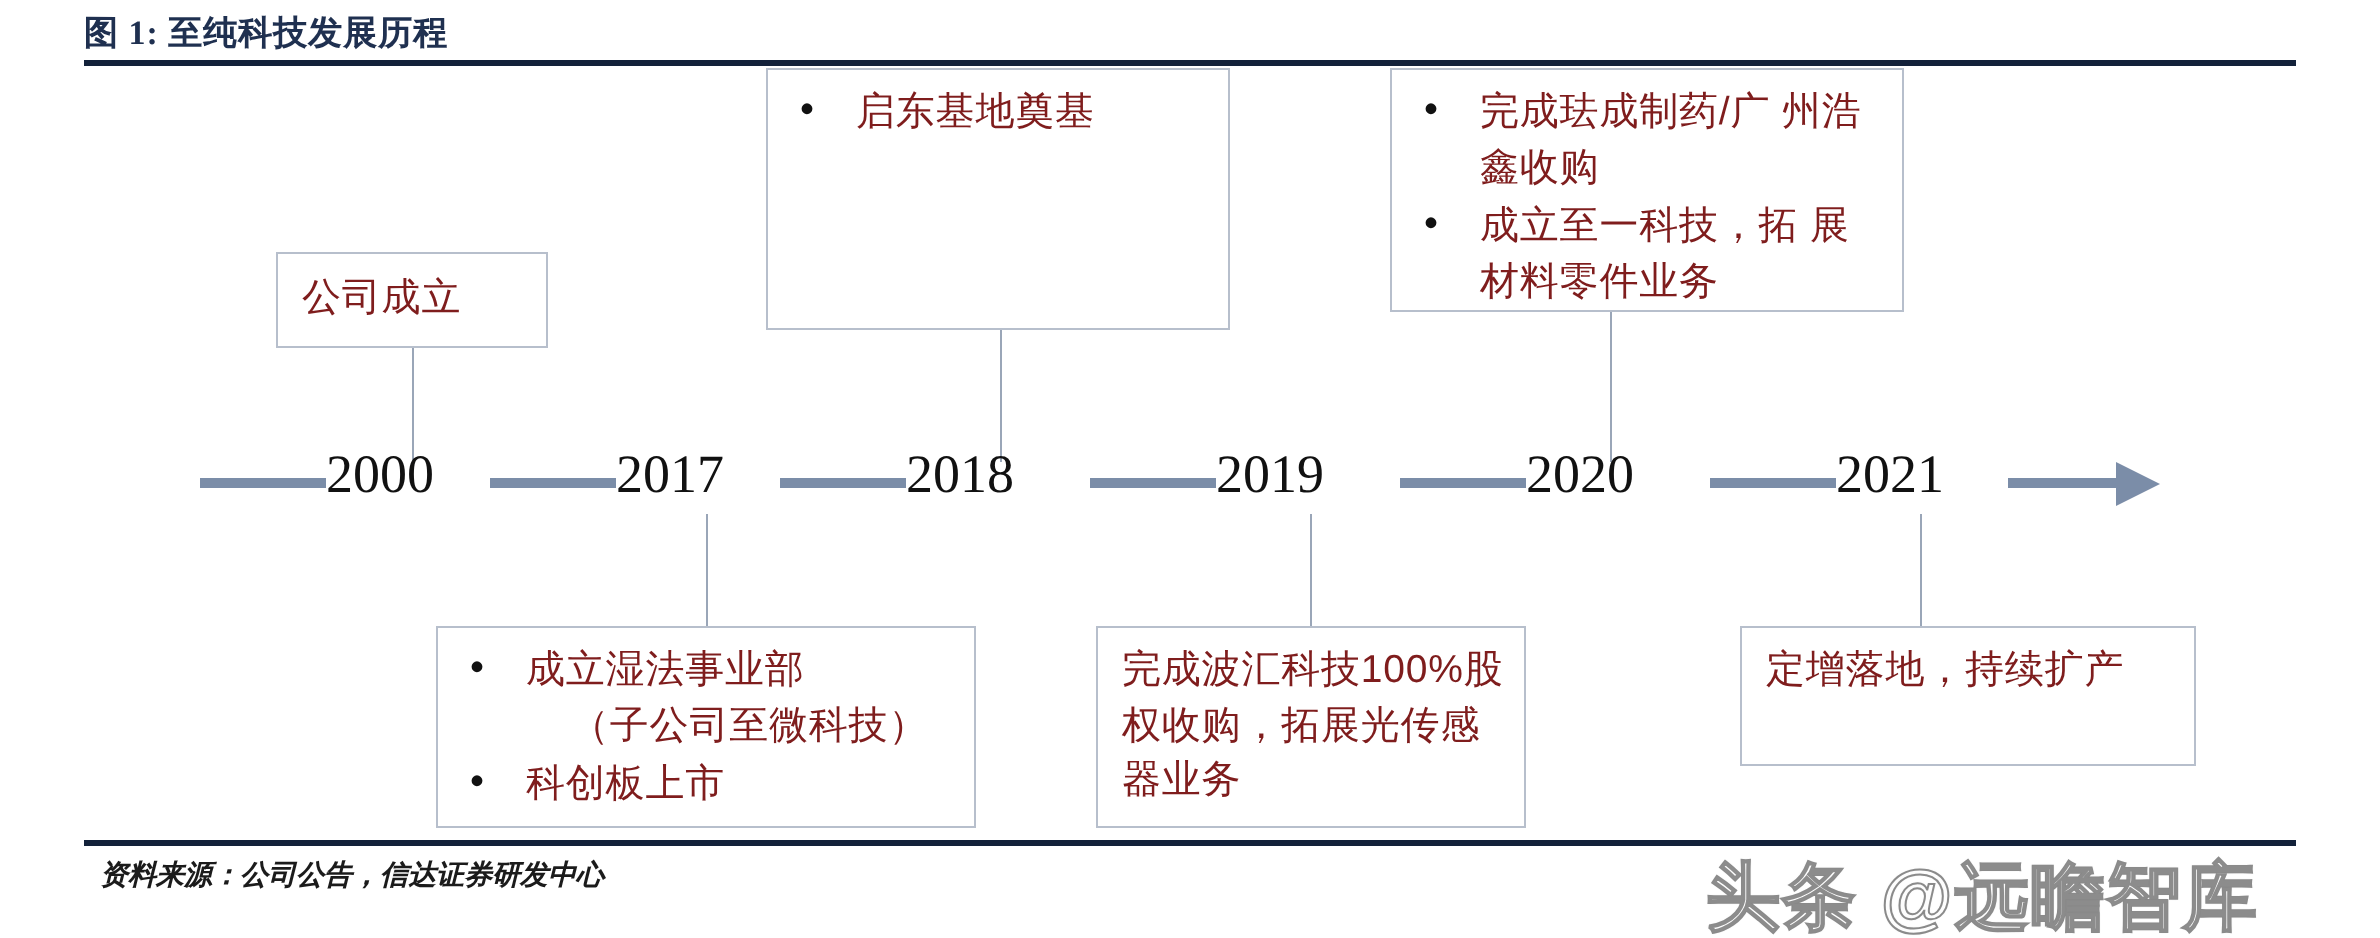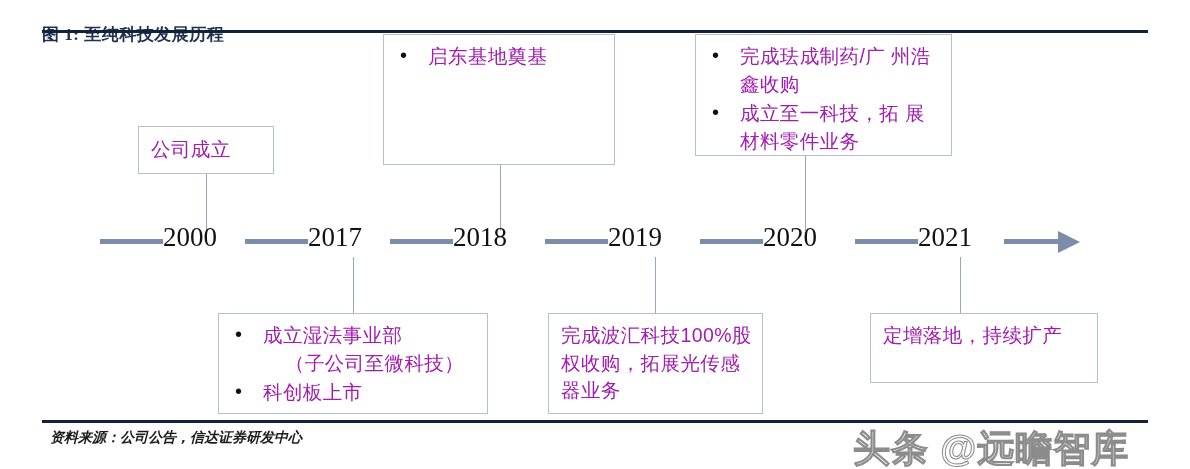--- a/index.html
+++ b/index.html
@@ -12,21 +12,21 @@
     height: 469px;
     position: relative;
     font-family: "Liberation Sans", "DejaVu Sans", sans-serif;
     overflow: hidden;
   }
 
   
   #figure-title {
     position: absolute;
     left: 42px;
-    top: 23px;
+    top: 5px;
     font-family: "Liberation Serif", "DejaVu Serif", serif;
     font-weight: bold;
     font-size: 17px;
     letter-spacing: 0.5px;
     color: #1f3050;
     white-space: nowrap;
   }
   #title-rule {
     position: absolute;
     left: 42px;
@@ -106,21 +106,21 @@
   }
 
   
   .event-box {
     position: absolute;
     box-sizing: border-box;
     border: 1px solid #b7bfcc;
     background: #ffffff;
     font-size: 19.5px;
     line-height: 1.42;
-    color: #a21caf;
+    color: #7f1d1d;
     letter-spacing: 0.4px;
   }
   .box-inner {
     padding: 8px 10px 8px 12px;
   }
   ul.bullets {
     margin: 0;
     padding: 0;
     list-style: none;
   }

